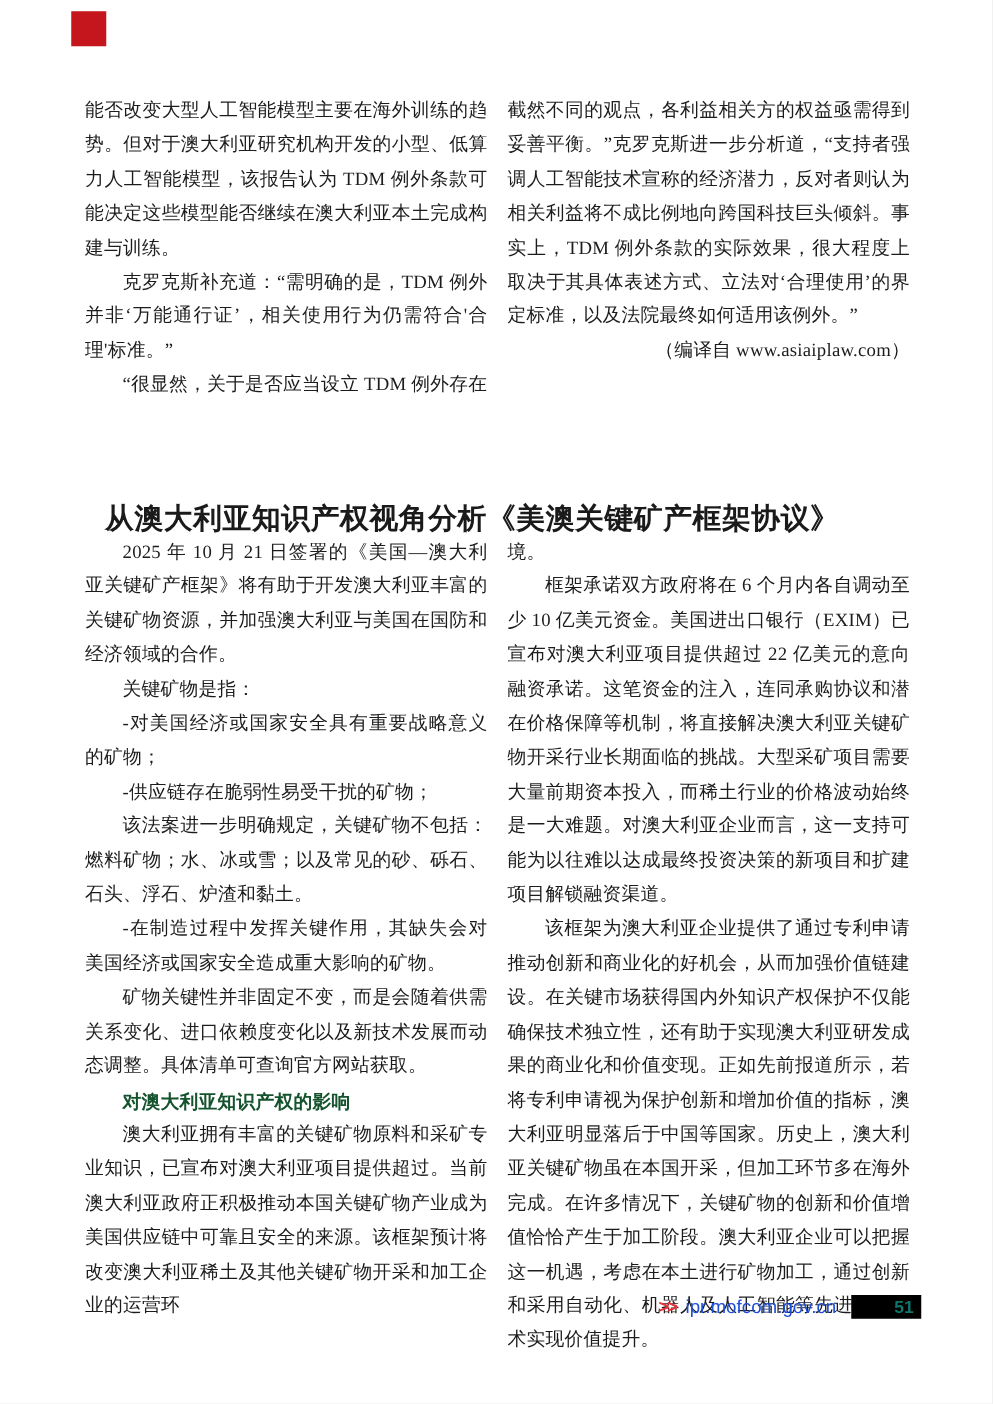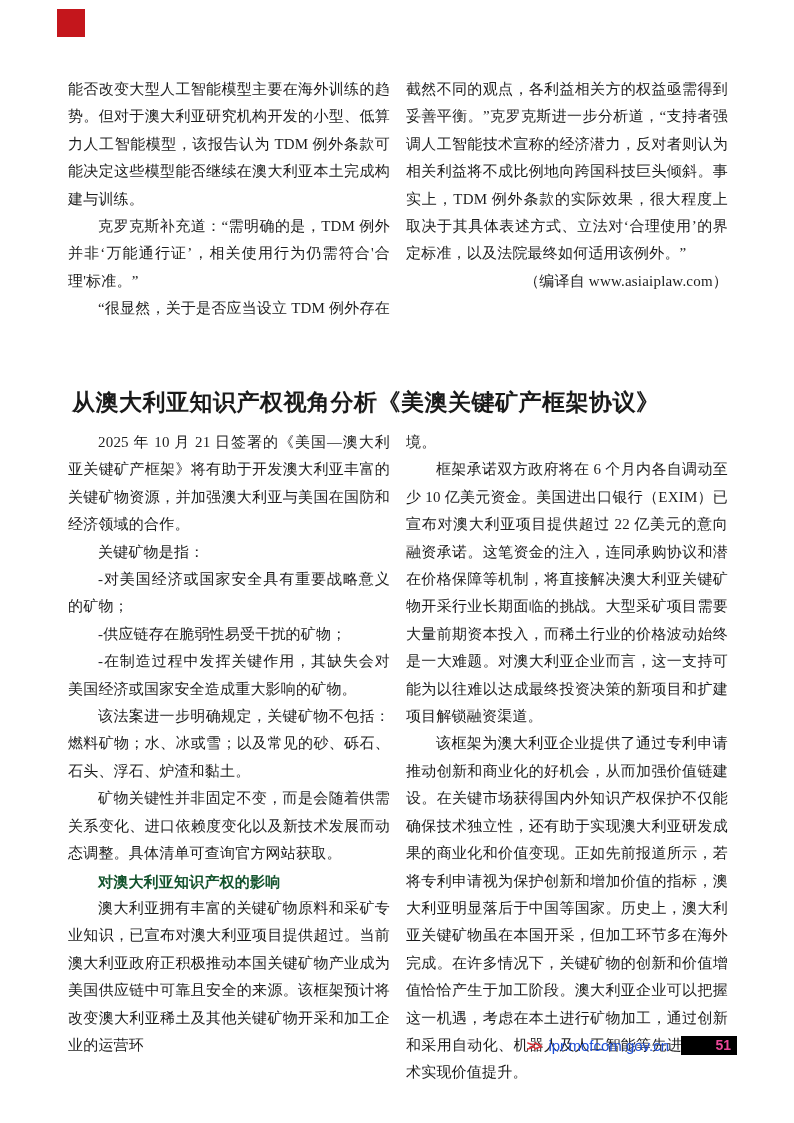--- a/index.html
+++ b/index.html
@@ -37,21 +37,21 @@
     text-align:center;
     text-align-last:right;
   }
   .subhead {
     font-family:"Liberation Sans","DejaVu Sans",sans-serif;
     font-weight:bold;
     color:#14532d;
   }
   h1.article-title {
     position:absolute; left:68px; top:384px;
-    margin:4px;
+    margin:16px;
     width:660px;
     font-family:"Liberation Sans","DejaVu Sans",sans-serif;
     font-size:23px; line-height:29px;
     font-weight:bold; color:#1a1a1a;
     letter-spacing:0.5px;
     white-space:nowrap;
   }
   .page-footer {
     position:absolute; top:1036px; right:57px;
     display:flex; align-items:center;
@@ -67,21 +67,21 @@
     color:#1d4ed8;
     font-size:15px;
     text-decoration:none;
   }
   .page-badge {
     display:inline-block;
     width:50px; height:19px;
     margin-left:12px;
     padding-right:6px;
     background:#000000;
-    color:#ec4899;
+    color:#0f766e;
     font-size:14px; font-weight:bold;
     line-height:19px;
     text-align:right;
   }
 </style>
 </head>
 <body>
 
 <div class="page">
 
@@ -100,22 +100,22 @@
   </section>
 
   <h1 class="article-title">从澳大利亚知识产权视角分析《美澳关键矿产框架协议》</h1>
 
   <section class="cols body-cols">
     <div class="col">
       <p class="indent">2025 年 10 月 21 日签署的《美国—澳大利亚关键矿产框架》将有助于开发澳大利亚丰富的关键矿物资源，并加强澳大利亚与美国在国防和经济领域的合作。</p>
       <p class="indent">关键矿物是指：</p>
       <p class="indent">-对美国经济或国家安全具有重要战略意义的矿物；</p>
       <p class="indent">-供应链存在脆弱性易受干扰的矿物；</p>
+      <p class="indent">该法案进一步明确规定，关键矿物不包括：燃料矿物；水、冰或雪；以及常见的砂、砾石、石头、浮石、炉渣和黏土。</p>
       <p class="indent">-在制造过程中发挥关键作用，其缺失会对美国经济或国家安全造成重大影响的矿物。</p>
-      <p class="indent">该法案进一步明确规定，关键矿物不包括：燃料矿物；水、冰或雪；以及常见的砂、砾石、石头、浮石、炉渣和黏土。</p>
       <p class="indent">矿物关键性并非固定不变，而是会随着供需关系变化、进口依赖度变化以及新技术发展而动态调整。具体清单可查询官方网站获取。</p>
       <p class="indent subhead">对澳大利亚知识产权的影响</p>
       <p class="indent">澳大利亚拥有丰富的关键矿物原料和采矿专业知识，已宣布对澳大利亚项目提供超过。当前澳大利亚政府正积极推动本国关键矿物产业成为美国供应链中可靠且安全的来源。该框架预计将改变澳大利亚稀土及其他关键矿物开采和加工企业的运营环</p>
     </div>
     <div class="col">
       <p>境。</p>
       <p class="indent">框架承诺双方政府将在 6 个月内各自调动至少 10 亿美元资金。美国进出口银行（EXIM）已宣布对澳大利亚项目提供超过 22 亿美元的意向融资承诺。这笔资金的注入，连同承购协议和潜在价格保障等机制，将直接解决澳大利亚关键矿物开采行业长期面临的挑战。大型采矿项目需要大量前期资本投入，而稀土行业的价格波动始终是一大难题。对澳大利亚企业而言，这一支持可能为以往难以达成最终投资决策的新项目和扩建项目解锁融资渠道。</p>
       <p class="indent">该框架为澳大利亚企业提供了通过专利申请推动创新和商业化的好机会，从而加强价值链建设。在关键市场获得国内外知识产权保护不仅能确保技术独立性，还有助于实现澳大利亚研发成果的商业化和价值变现。正如先前报道所示，若将专利申请视为保护创新和增加价值的指标，澳大利亚明显落后于中国等国家。历史上，澳大利亚关键矿物虽在本国开采，但加工环节多在海外完成。在许多情况下，关键矿物的创新和价值增值恰恰产生于加工阶段。澳大利亚企业可以把握这一机遇，考虑在本土进行矿物加工，通过创新和采用自动化、机器人及人工智能等先进加工技术实现价值提升。</p>
     </div>
   </section>

